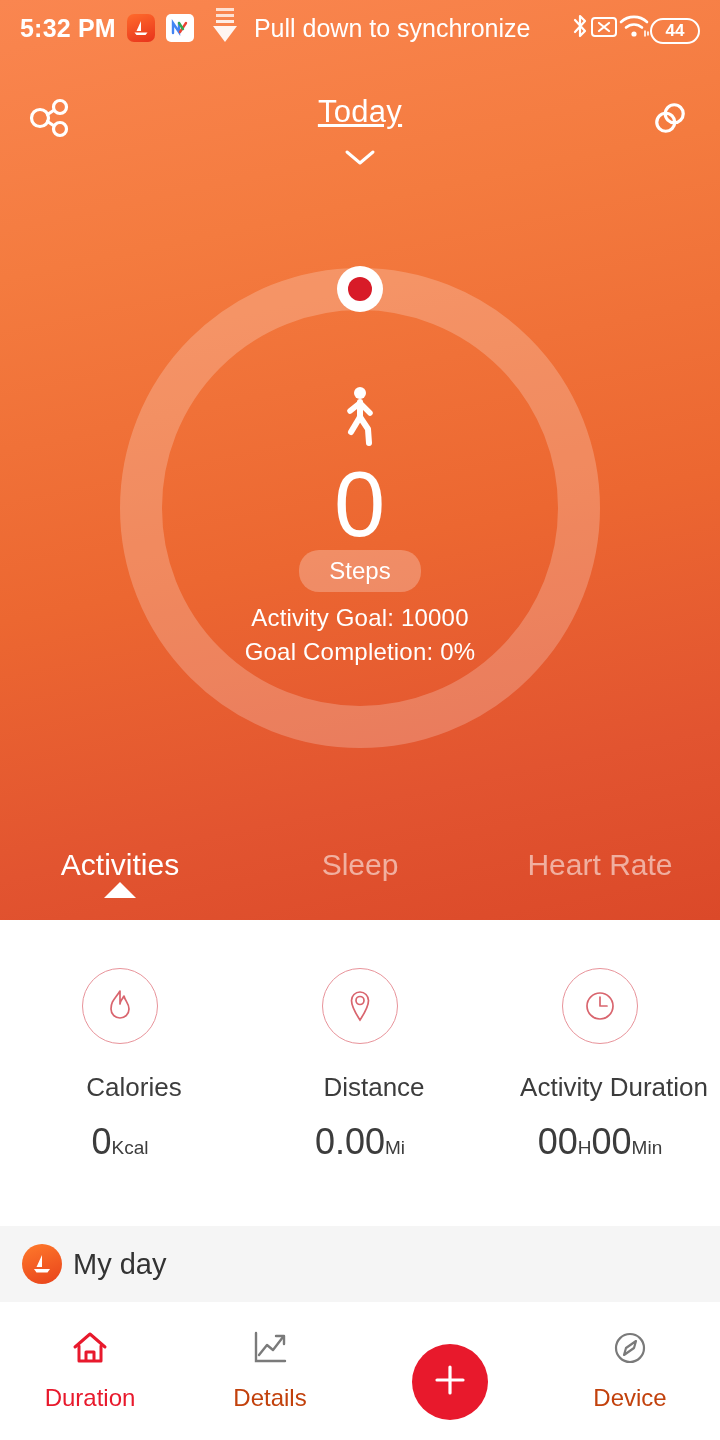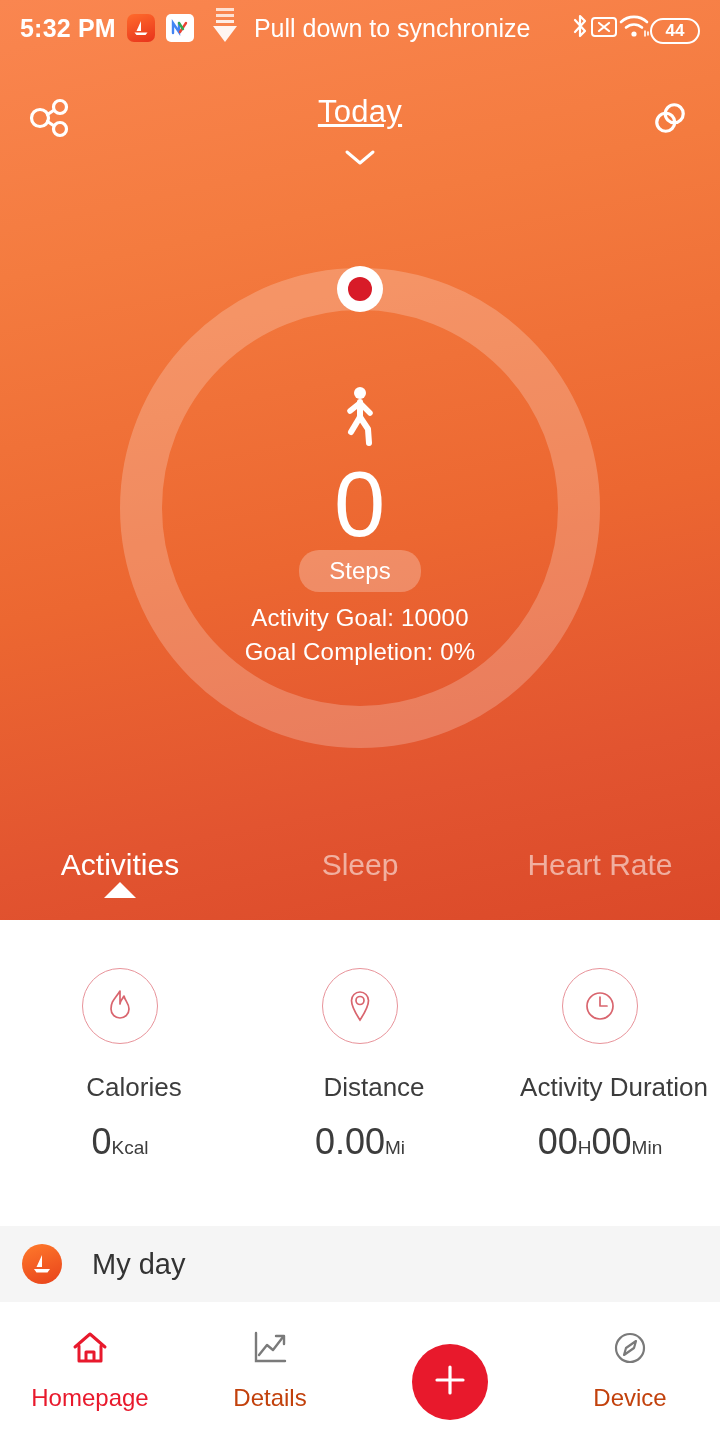--- a/index.html
+++ b/index.html
@@ -123,21 +123,21 @@
     display:flex; align-items:center; justify-content:center;
   }
   .stat-label { margin-top:28px; font-size:26px; color:#3C3C3C;margin-left:28px; }
   .stat-value { margin-top:18px; color:#3C3C3C; display:flex; align-items:baseline; }
   .val-big { font-size:36px; }
   .val-unit { font-size:19px; }
 
   
   .myday {
     position:absolute; left:0; top:1226px; width:720px; height:76px;
-    background:#F5F5F5; display:flex; align-items:center; padding-left:22px; gap:30px;
+    background:#F5F5F5; display:flex; align-items:center; padding-left:22px; gap:11px;
   }
   .myday-icon {
     width:40px; height:40px; border-radius:50%;
     background:linear-gradient(160deg,#FF7A2B,#E8421B);
     display:flex; align-items:center; justify-content:center;
   }
   .myday-text { font-size:29px; color:#333; }
   .myday-rule {
     position:absolute; left:48px; top:1310px; width:2px; height:46px; background:#C9C9C9;
   }
@@ -346,21 +346,21 @@
   <div class="bottomnav">
 
     <div class="nav-item active">
       <span>
         <svg width="42" height="40" viewBox="0 0 42 40">
           <path d="M6 19 L21 6 L36 19" stroke="#E8192C" stroke-width="3" fill="none" stroke-linecap="round" stroke-linejoin="round"></path>
           <path d="M10 18 L10 33 L32 33 L32 18" stroke="#E8192C" stroke-width="3" fill="none" stroke-linecap="round" stroke-linejoin="round"></path>
           <path d="M17 33 L17 24 L25 24 L25 33" stroke="#E8192C" stroke-width="3" fill="none" stroke-linejoin="round"></path>
         </svg>
       </span>
-      <span>Homepage</span>
+      <span>Duration</span>
     </div>
 
     <div class="nav-item">
       <span>
         <svg width="42" height="40" viewBox="0 0 42 40">
           <path d="M7 5 L7 33 L36 33" stroke="#7A7A7A" stroke-width="2.4" fill="none" stroke-linecap="round"></path>
           <path d="M10 27 L18 17 L24 22 L34 9" stroke="#7A7A7A" stroke-width="2.4" fill="none" stroke-linecap="round" stroke-linejoin="round"></path>
           <path d="M27 8 L35 8 L35 16" stroke="#7A7A7A" stroke-width="2.4" fill="none" stroke-linecap="round" stroke-linejoin="round"></path>
         </svg>
       </span>

